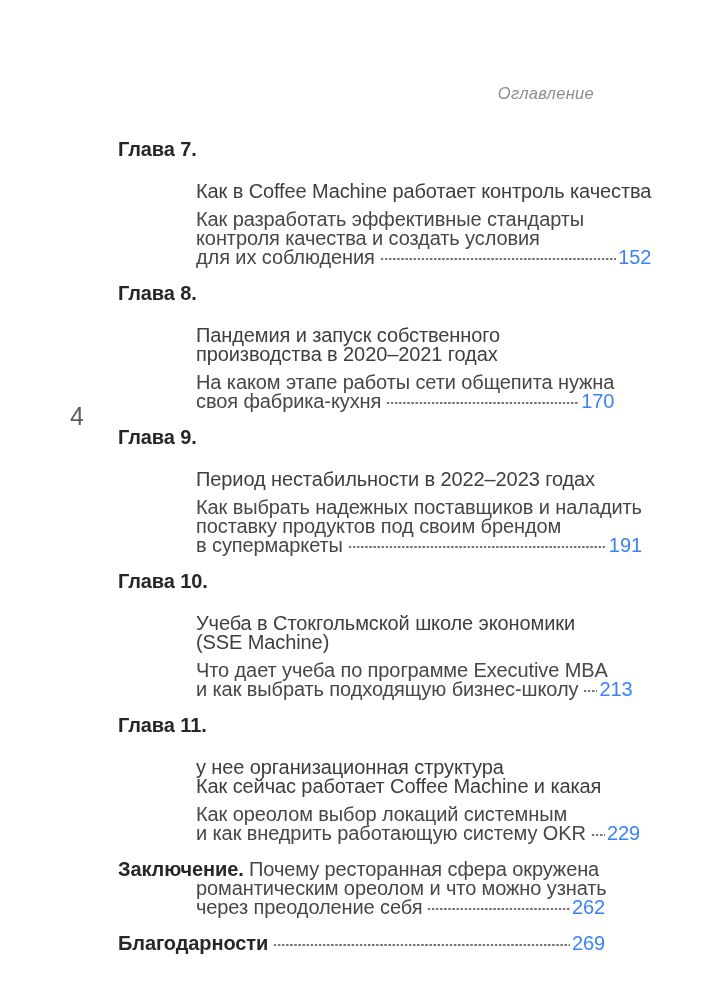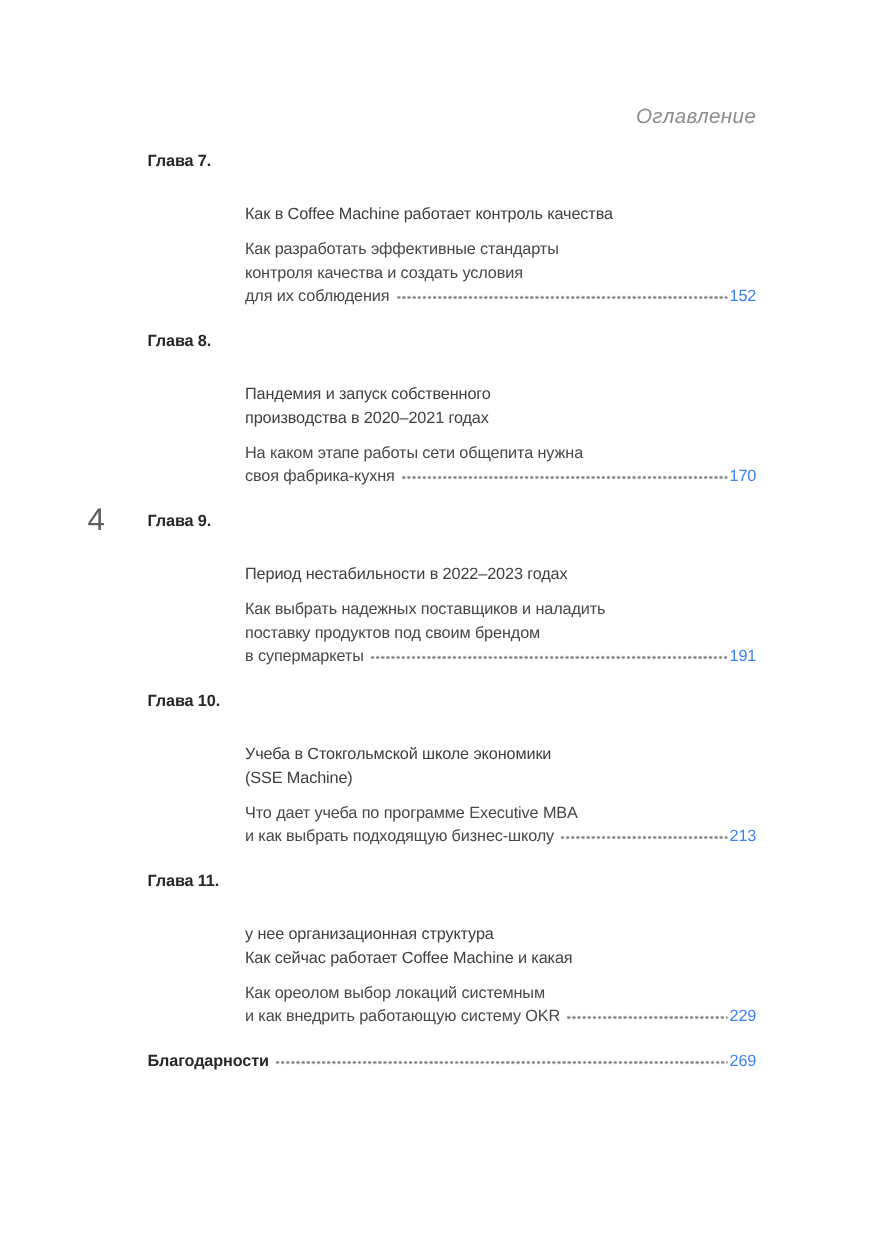--- a/index.html
+++ b/index.html
@@ -8,39 +8,39 @@
     width: 708px;
     height: 1000px;
     background: #ffffff;
     font-family: "Liberation Sans", "DejaVu Sans", sans-serif;
     color: #414141;
     overflow: hidden;
   }
   .toc-header {
     position: absolute;
     top: 84px;
-    right: 103px;
+    right: 114px;
     font-size: 16.5px;
     font-style: italic;
     color: #8d8d8d;
     letter-spacing: 0.3px;
   }
   .margin-num {
     position: absolute;
     top: 402px;
     left: 70px;
     font-size: 25px;
     color: #5e5e5e;
   }
   .content {
     position: absolute;
     left: 118px;
     right: 103px;
-    top: 119px;
-    font-size: 13px;
+    top: 140px;
+    font-size: 20px;
     line-height: 19px;
     letter-spacing: -0.1px;
   }
   .entry {
     display: grid;
     grid-template-columns: 78px 1fr;
     margin-bottom: 17px;
   }
   .chapter-label {
     grid-row: 1; grid-column: 1;
@@ -153,20 +153,29 @@
       <div class="subtitle-block">
         <div class="line">Как ореолом выбор локаций системным</div>
         <div class="endline">
           <span class="txt">и как внедрить работающую систему OKR</span>
           <span class="dots"></span>
           <span class="pg">229</span>
         </div>
       </div>
     </div>
 
+    <div class="conclusion">
+      <div class="line"><span class="label-inline">Заключение.</span> <span>Почему ресторанная сфера окружена</span></div>
+      <div class="line indented">романтическим ореолом и что можно узнать</div>
+      <div class="endline indented">
+        <span class="txt">через преодоление себя</span>
+        <span class="dots"></span>
+        <span class="pg">262</span>
+      </div>
+    </div>
 
     <div class="endline ack">
       <span class="txt label-inline">Благодарности</span>
       <span class="dots"></span>
       <span class="pg">269</span>
     </div>
 
   </div>
 </div>
 

